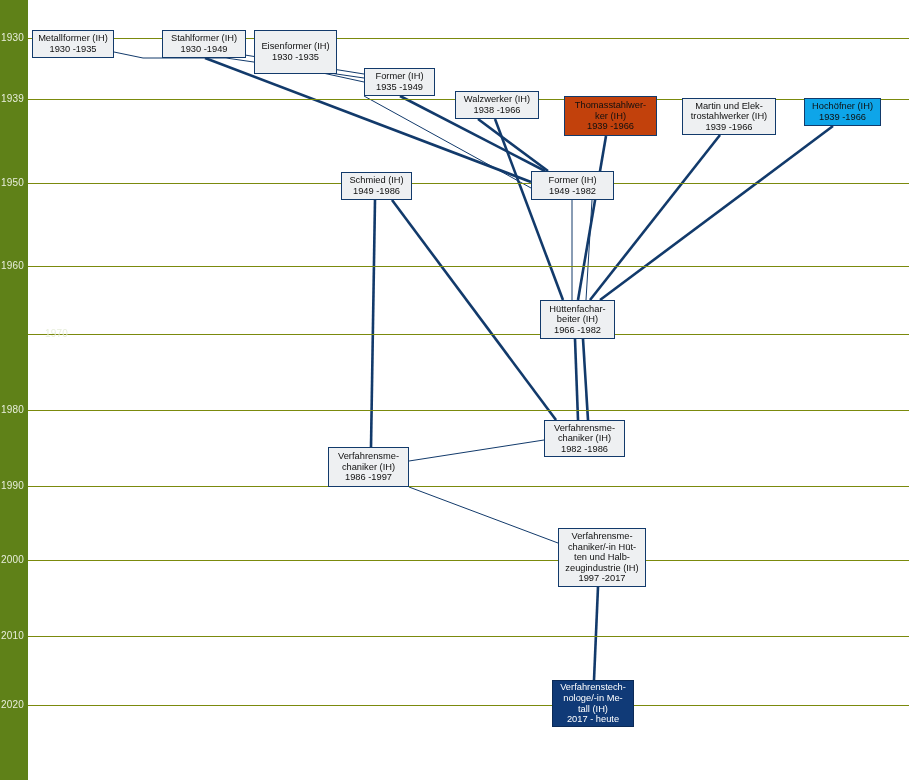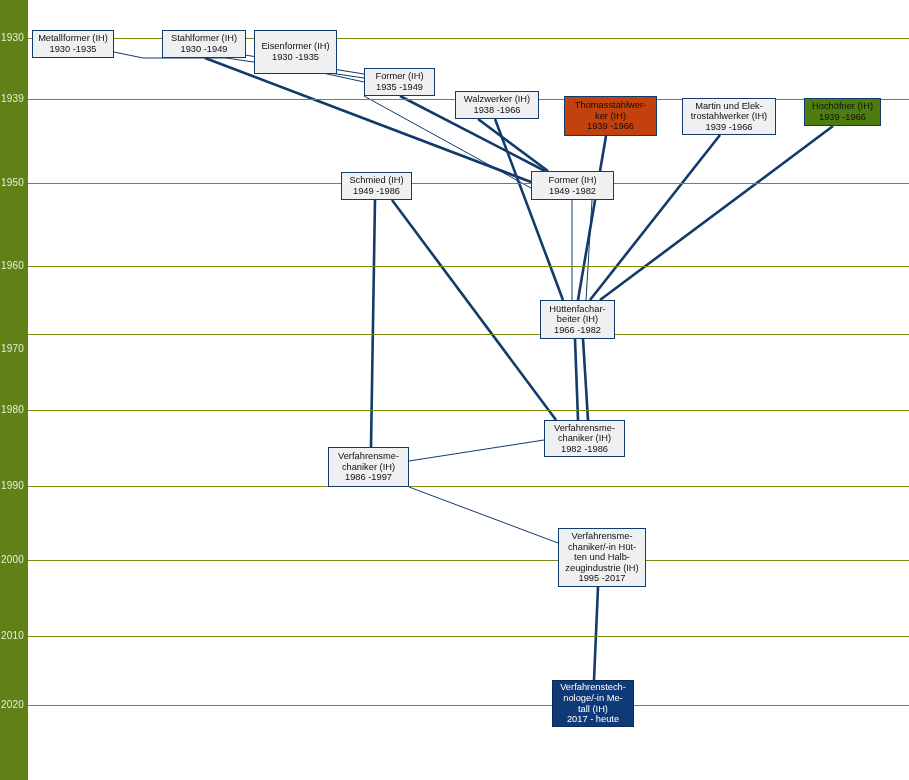--- a/index.html
+++ b/index.html
@@ -123,48 +123,48 @@
       <div class="gridline" style="top: 486px; background: rgb(123, 138, 13);"></div>
       <div class="gridline" style="top: 560px; background: rgb(123, 138, 13);"></div>
       <div class="gridline" style="top: 636px; background: rgb(123, 138, 13);"></div>
       <div class="gridline" style="top: 705px; background: rgb(123, 138, 13);"></div>
     </div>
   <div id="year-labels">
       <div class="year-label" style="top: 32px;">1930</div>
       <div class="year-label" style="top: 93px;">1939</div>
       <div class="year-label" style="top: 177px;">1950</div>
       <div class="year-label" style="top: 260px;">1960</div>
-      <div class="year-label" style="top: 343px;">1970</div>
+      <div class="year-label" style="top: 328px; margin-left: 44px;">1970</div>
       <div class="year-label" style="top: 404px;">1980</div>
       <div class="year-label" style="top: 480px;">1990</div>
       <div class="year-label" style="top: 554px;">2000</div>
       <div class="year-label" style="top: 630px;">2010</div>
       <div class="year-label" style="top: 699px;">2020</div>
     </div>
   <div id="nodes">
       <div class="node" style="left: 32px; top: 30px; width: 82px; height: 28px; background: rgb(238, 240, 242); border-color: rgb(18, 58, 107);"><span class="ntitle">Metallformer (IH)</span><span class="nyears">1930 -1935</span></div>
       <div class="node" style="left: 142px; top: 30px; width: 84px; height: 28px; background: rgb(238, 240, 242); border-color: rgb(18, 58, 107); margin-left: 20px;"><span class="ntitle">Stahlformer (IH)</span><span class="nyears">1930 -1949</span></div>
       <div class="node" style="left: 254px; top: 30px; width: 83px; height: 44px; background: rgb(238, 240, 242); border-color: rgb(18, 58, 107);"><span class="ntitle">Eisenformer (IH)</span><span class="nyears">1930 -1935</span></div>
       <div class="node" style="left: 364px; top: 68px; width: 71px; height: 28px; background: rgb(238, 240, 242); border-color: rgb(18, 58, 107);"><span class="ntitle">Former (IH)</span><span class="nyears">1935 -1949</span></div>
       <div class="node" style="left: 455px; top: 91px; width: 84px; height: 28px; background: rgb(238, 240, 242); border-color: rgb(18, 58, 107);"><span class="ntitle">Walzwerker (IH)</span><span class="nyears">1938 -1966</span></div>
       <div class="node" style="left: 564px; top: 96px; width: 93px; height: 40px; background: #c2410c; border-color: rgb(18, 58, 107);"><span class="ntitle">Thomasstahlwer-
 ker (IH)</span><span class="nyears">1939 -1966</span></div>
       <div class="node" style="left: 682px; top: 98px; width: 94px; height: 37px; background: rgb(238, 240, 242); border-color: rgb(18, 58, 107);"><span class="ntitle">Martin und Elek-
 trostahlwerker (IH)</span><span class="nyears">1939 -1966</span></div>
-      <div class="node" style="left: 804px; top: 98px; width: 77px; height: 28px; background: #4d7c0f; border-color: rgb(18, 58, 107);"><span class="ntitle">Hochöfner (IH)</span><span class="nyears">1939 -1966</span></div>
+      <div class="node" style="left: 804px; top: 98px; width: 77px; height: 28px; background: #0ea5e9; border-color: rgb(18, 58, 107);"><span class="ntitle">Hochöfner (IH)</span><span class="nyears">1939 -1966</span></div>
       <div class="node" style="left: 341px; top: 172px; width: 71px; height: 28px; background: rgb(238, 240, 242); border-color: rgb(18, 58, 107);"><span class="ntitle">Schmied (IH)</span><span class="nyears">1949 -1986</span></div>
       <div class="node" style="left: 531px; top: 171px; width: 83px; height: 29px; background: rgb(238, 240, 242); border-color: rgb(18, 58, 107);"><span class="ntitle">Former (IH)</span><span class="nyears">1949 -1982</span></div>
       <div class="node" style="left: 540px; top: 300px; width: 75px; height: 39px; background: rgb(238, 240, 242); border-color: rgb(18, 58, 107);"><span class="ntitle">Hüttenfachar-
 beiter (IH)</span><span class="nyears">1966 -1982</span></div>
       <div class="node" style="left: 544px; top: 420px; width: 81px; height: 37px; background: rgb(238, 240, 242); border-color: rgb(18, 58, 107);"><span class="ntitle">Verfahrensme-
 chaniker (IH)</span><span class="nyears">1982 -1986</span></div>
       <div class="node" style="left: 328px; top: 447px; width: 81px; height: 40px; background: rgb(238, 240, 242); border-color: rgb(18, 58, 107);"><span class="ntitle">Verfahrensme-
 chaniker (IH)</span><span class="nyears">1986 -1997</span></div>
       <div class="node" style="left: 558px; top: 528px; width: 88px; height: 59px; background: rgb(238, 240, 242); border-color: rgb(18, 58, 107);"><span class="ntitle">Verfahrensme-
 chaniker/-in Hüt-
 ten und Halb-
-zeugindustrie (IH)</span><span class="nyears">1995 -2017</span></div>
+zeugindustrie (IH)</span><span class="nyears">1997 -2017</span></div>
       <div class="node current" style="left: 552px; top: 680px; width: 82px; height: 47px; background: rgb(16, 58, 119); color: rgb(255, 255, 255);"><span class="ntitle">Verfahrenstech-
 nologe/-in Me-
 tall (IH)</span><span class="nyears">2017 - heute</span></div>
     </div>
 
 </div>
 
 </body></html>

